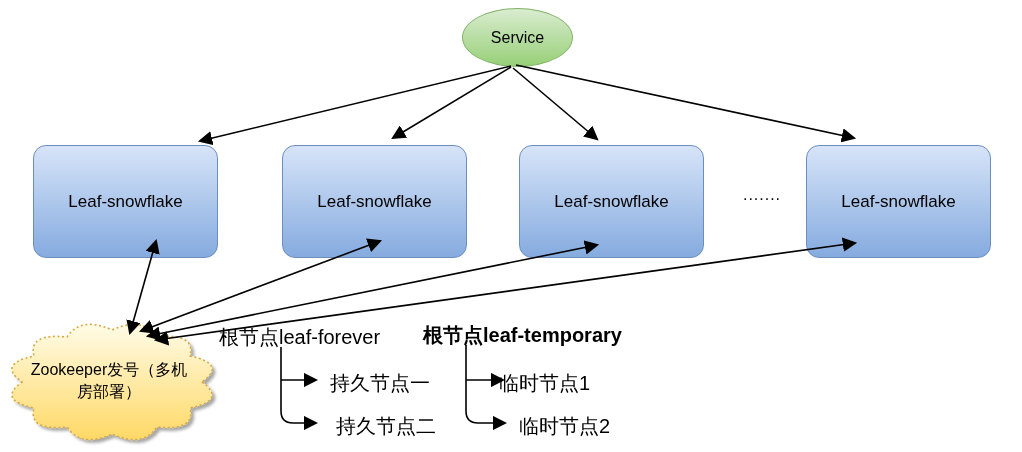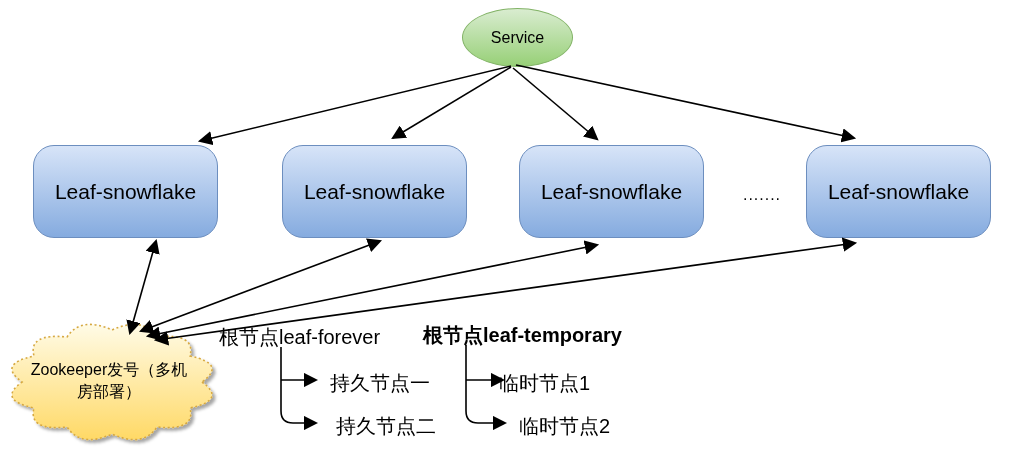--- a/index.html
+++ b/index.html
@@ -21,26 +21,26 @@
   .node {
     position: absolute;
     display: flex;
     align-items: center;
     justify-content: center;
     text-align: center;
     box-sizing: border-box;
   }
   .leaf-box {
     width: 185px;
-    height: 93px;
+    height: 113px;
     top: 145px;
     border: 1.6px solid #6c8ebf;
-    border-radius: 21px;
+    border-radius: 13px;
     background: linear-gradient(#d7e4f8, #85abdf);
-    font-size: 21px;
+    font-size: 17px;
   }
   .service-ellipse {
     left: 462px; top: 8px;
     width: 111px; height: 59px;
     border: 1.6px solid #82b366;
     border-radius: 50%;
     background: linear-gradient(#d9ecd0, #97d077);
     font-size: 16px;
   }
   .dots {

